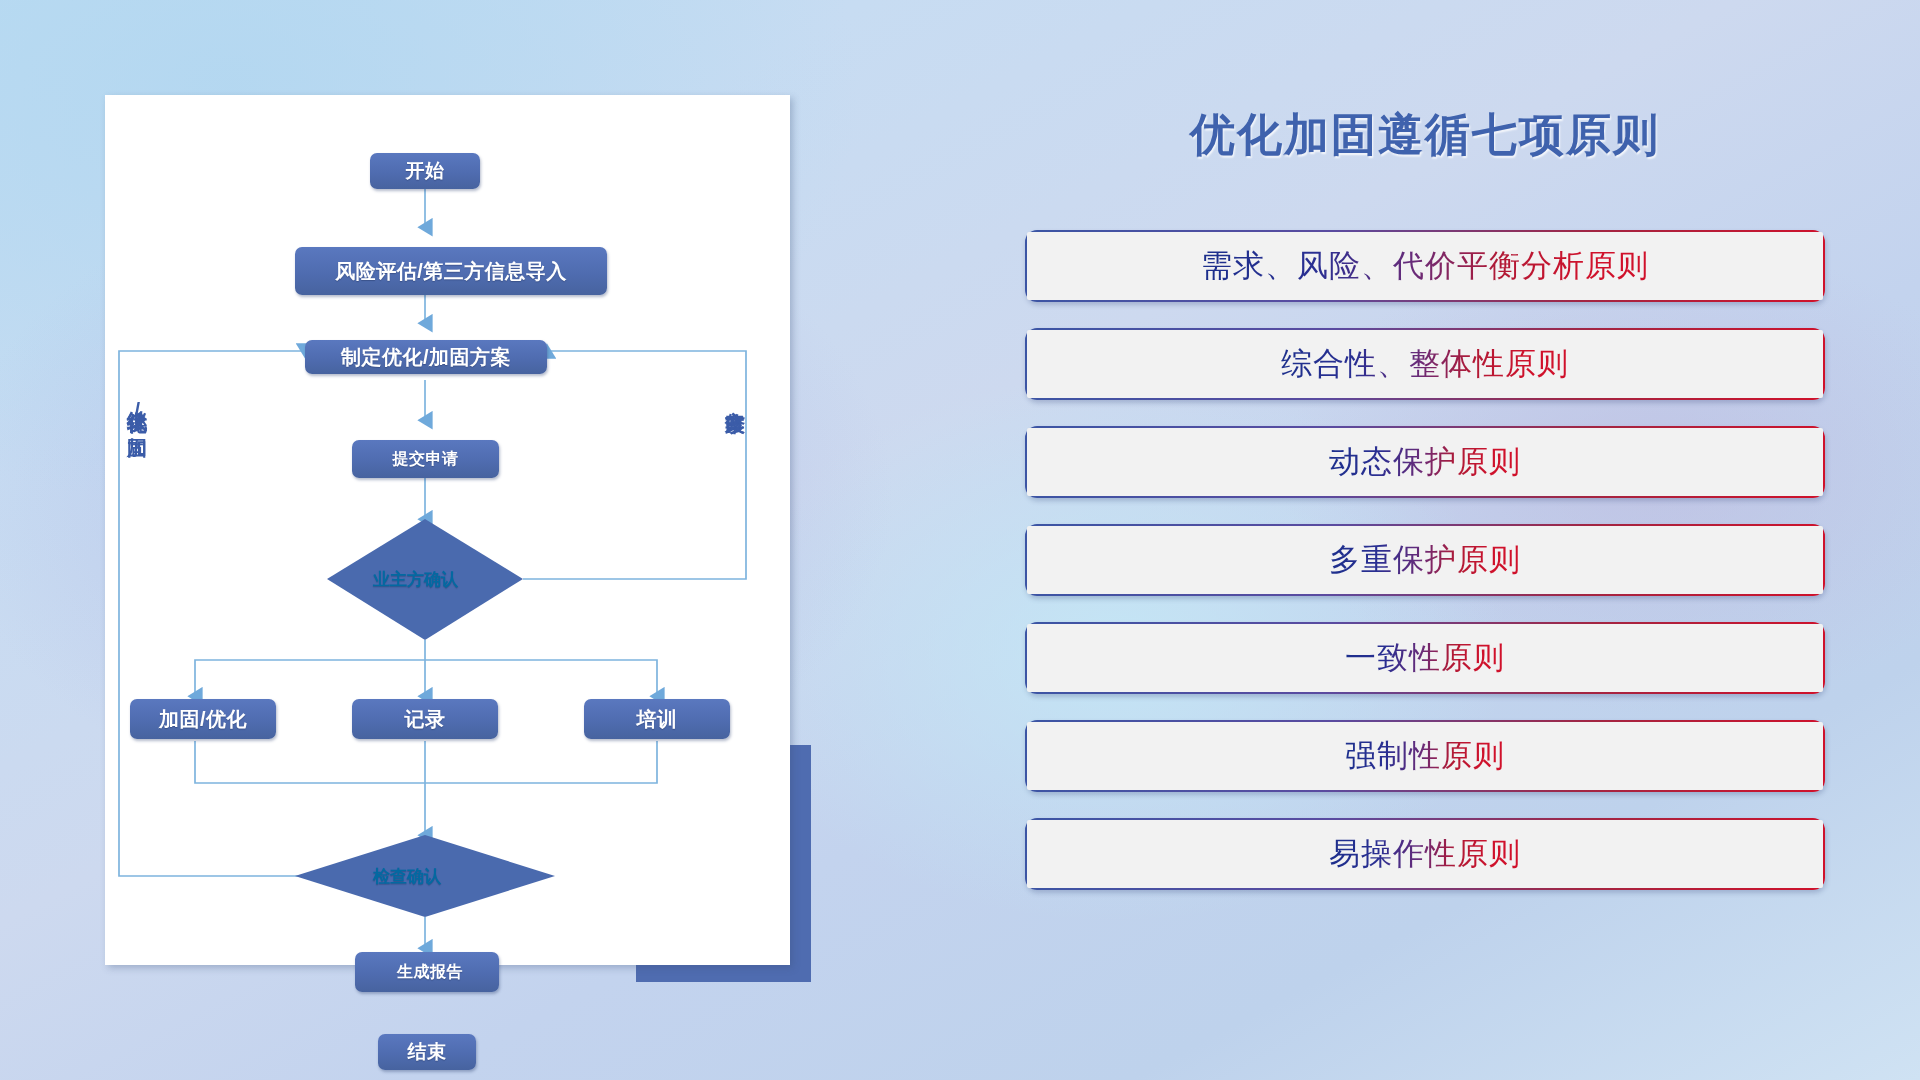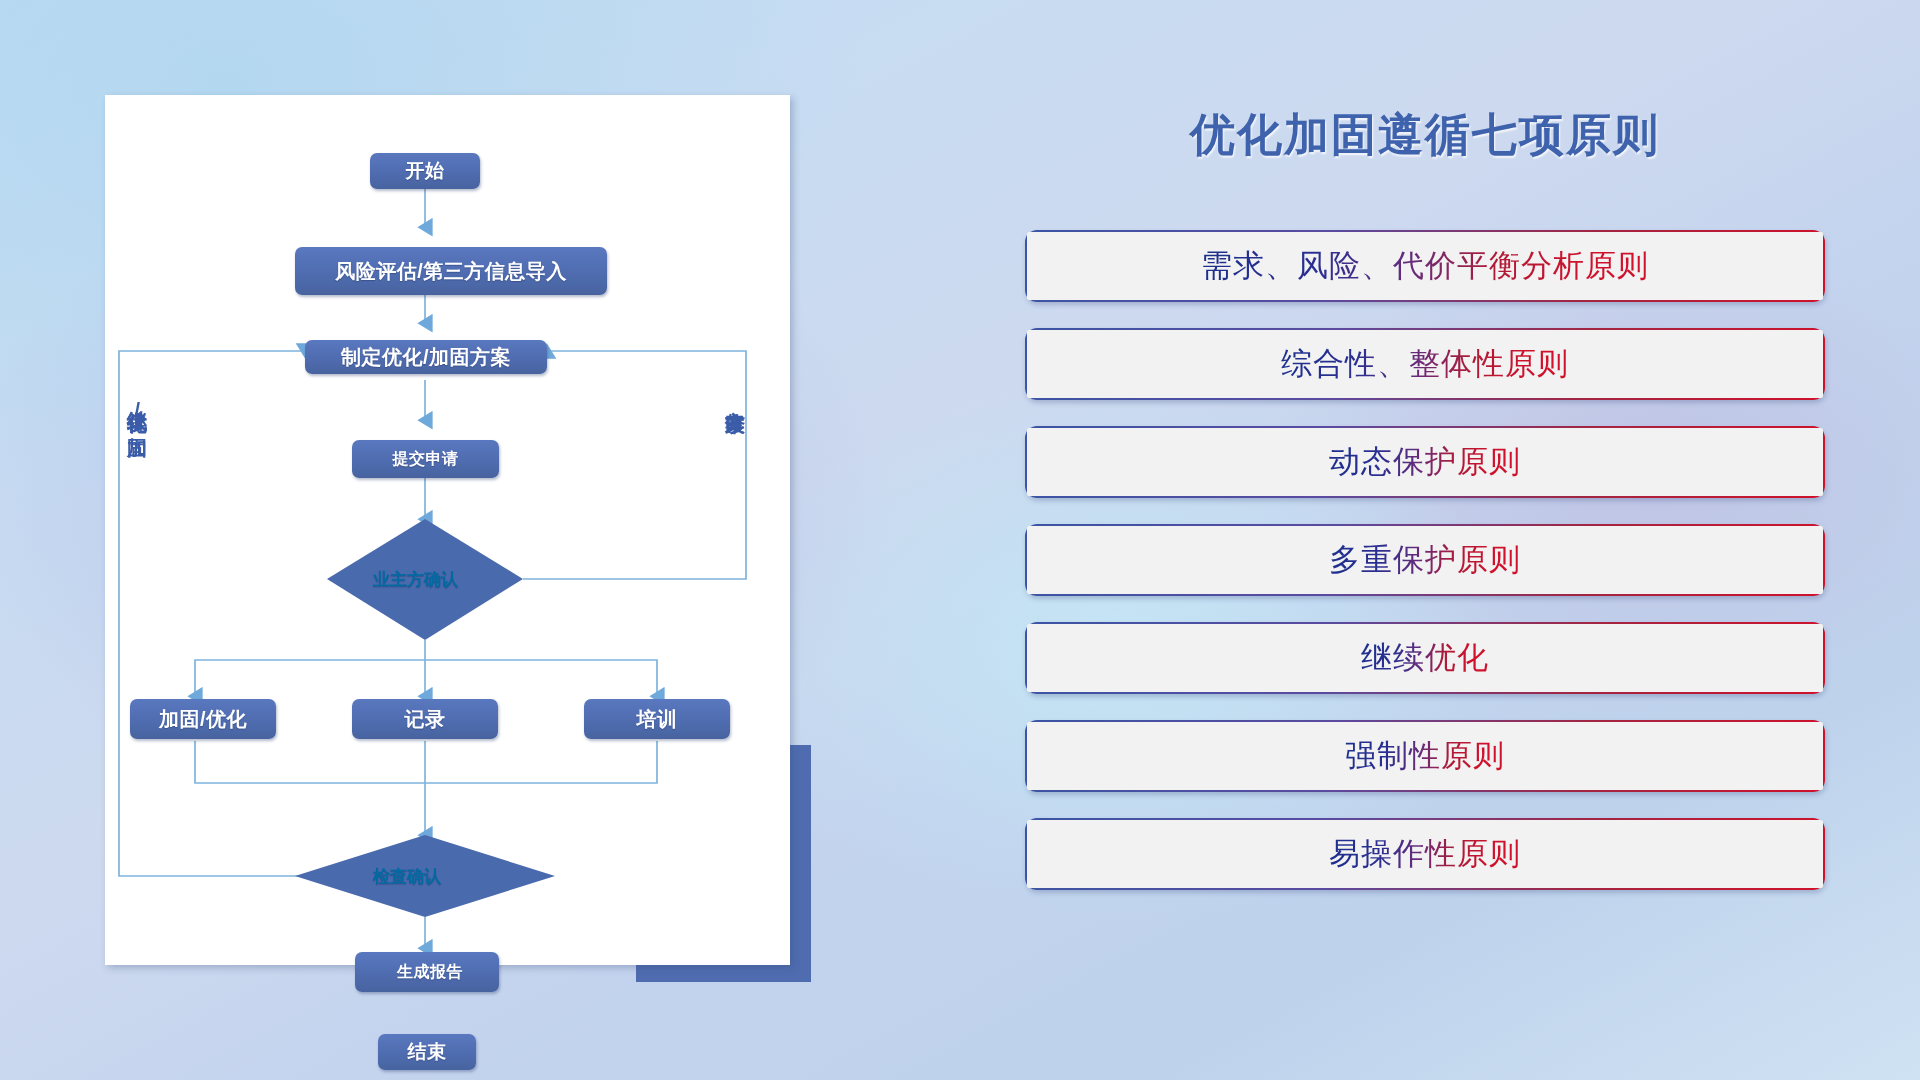--- a/index.html
+++ b/index.html
@@ -237,21 +237,21 @@
       </div>
 
       <div class="principle-item">
         <div class="principle-inner">
           <span class="principle-text">多重保护原则</span>
         </div>
       </div>
 
       <div class="principle-item">
         <div class="principle-inner">
-          <span class="principle-text">继续优化</span>
+          <span class="principle-text">一致性原则</span>
         </div>
       </div>
 
       <div class="principle-item">
         <div class="principle-inner">
           <span class="principle-text">强制性原则</span>
         </div>
       </div>
 
       <div class="principle-item">

